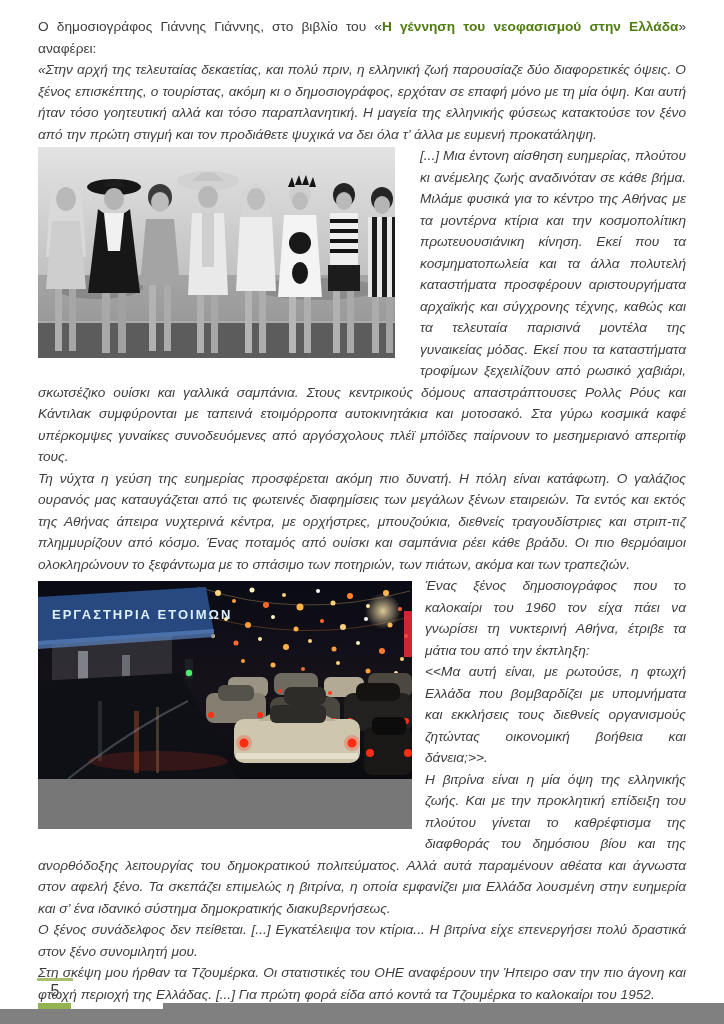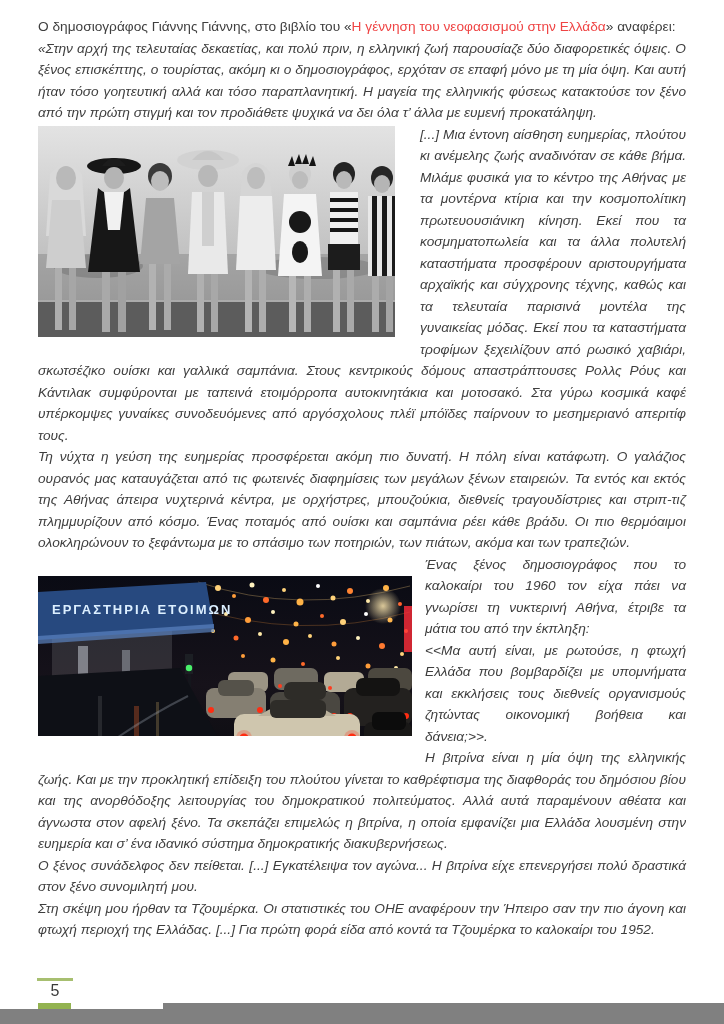--- a/index.html
+++ b/index.html
@@ -17,25 +17,25 @@
   }
   .body{
     margin:0;
     text-align:justify;
     font-size:13.7px;
     line-height:21.5px;
     color:#3e3e3e;
   }
   .intro{font-style:normal;}
   .quote{font-style:italic;}
-  .booktitle{font-weight:normal;font-style:normal;color:#ef4444;}
+  .booktitle{font-weight:bold;font-style:normal;color:#4d7c0f;}
   .photo{float:left;overflow:hidden;background:#777;}
   .photo svg{display:block;}
   .photo1{width:357px;height:211px;margin:2px 25px 8px 0;}
-  .photo2{width:374px;height:160px;margin:22px 13px 22px 0;}
+  .photo2{width:374px;height:248px;margin:6px 13px 22px 0;}
   
   .pn-line{position:absolute;left:37px;top:978px;width:36px;height:3px;background:#a7bf70;}
   .pn{
     position:absolute;left:37px;top:980px;width:36px;height:22px;
     text-align:center;font-size:16px;line-height:22px;color:#3a3a3a;
   }
   .pn-block{position:absolute;left:38px;top:1003px;width:33px;height:6px;background:#93b351;}
   .bar-left{position:absolute;left:0;top:1009px;width:163px;height:15px;background:#808080;}
   .bar-right{position:absolute;left:163px;top:1003px;width:561px;height:21px;background:#808080;}
 </style>
@@ -277,21 +277,21 @@
           <rect x="334" y="136" width="34" height="18" rx="6" fill="#0c0c0c"></rect>
           <circle cx="332" cy="172" r="4" fill="#ff2d12"></circle>
             <circle cx="370" cy="172" r="4" fill="#ff2d12"></circle>
         </g>
       </svg>
     </div>
 
     <p class="body quote">Ένας ξένος δημοσιογράφος που το καλοκαίρι του 1960 τον είχα πάει να γνωρίσει τη νυκτερινή Αθήνα, έτριβε τα μάτια του από την έκπληξη:</p>
     <p class="body quote">&lt;&lt;Μα αυτή είναι, με ρωτούσε, η φτωχή Ελλάδα που βομβαρδίζει με υπομνήματα και εκκλήσεις τους διεθνείς οργανισμούς ζητώντας οικονομική βοήθεια και δάνεια;&gt;&gt;.</p>
     <p class="body quote">Η βιτρίνα είναι η μία όψη της ελληνικής ζωής. Και με την προκλητική επίδειξη του πλούτου γίνεται το καθρέφτισμα της διαφθοράς του δημόσιου βίου και της ανορθόδοξης λειτουργίας του δημοκρατικού πολιτεύματος. Αλλά αυτά παραμένουν αθέατα και άγνωστα στον αφελή ξένο. Τα σκεπάζει επιμελώς η βιτρίνα, η οποία εμφανίζει μια Ελλάδα λουσμένη στην ευημερία και σ’ ένα ιδανικό σύστημα δημοκρατικής διακυβερνήσεως.</p>
-    <p class="body quote">Ο ξένος συνάδελφος δεν πείθεται. [...] Εγκατέλειψα τον αγώνα... Η βιτρίνα είχε επενεργήσει πολύ δραστικά στον ξένο συνομιλητή μου.</p>
+    <p class="body quote">Ο ξένος συνάδελφος δεν πείθεται. [...] Εγκατέλειψα τον κτίρια... Η βιτρίνα είχε επενεργήσει πολύ δραστικά στον ξένο συνομιλητή μου.</p>
     <p class="body quote">Στη σκέψη μου ήρθαν τα Τζουμέρκα. Οι στατιστικές του ΟΗΕ αναφέρουν την Ήπειρο σαν την πιο άγονη και φτωχή περιοχή της Ελλάδας. [...] Για πρώτη φορά είδα από κοντά τα Τζουμέρκα το καλοκαίρι του 1952.</p>
   </div>
 
   <div>
     <div class="pn-line"></div>
     <div class="pn">5</div>
     <div class="pn-block"></div>
     <div class="bar-left"></div>
     <div class="bar-right"></div>
   </div>

